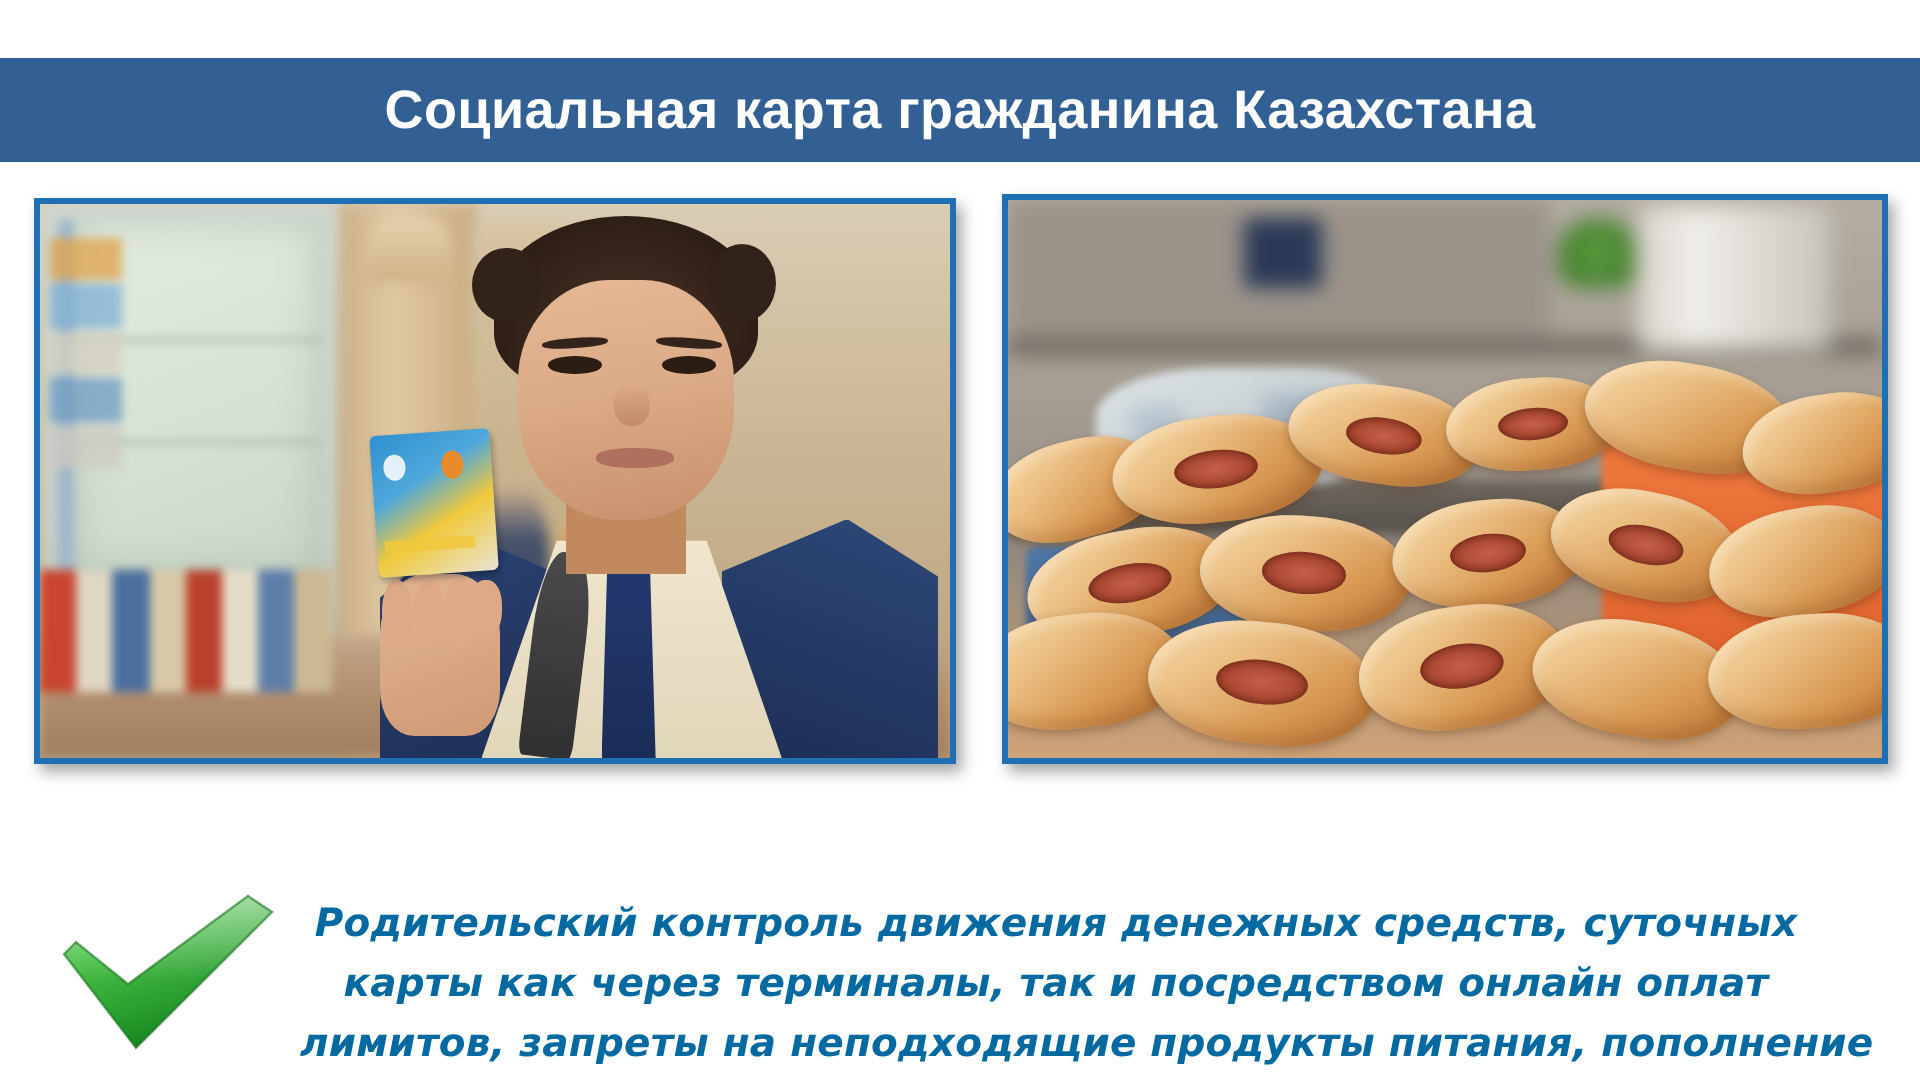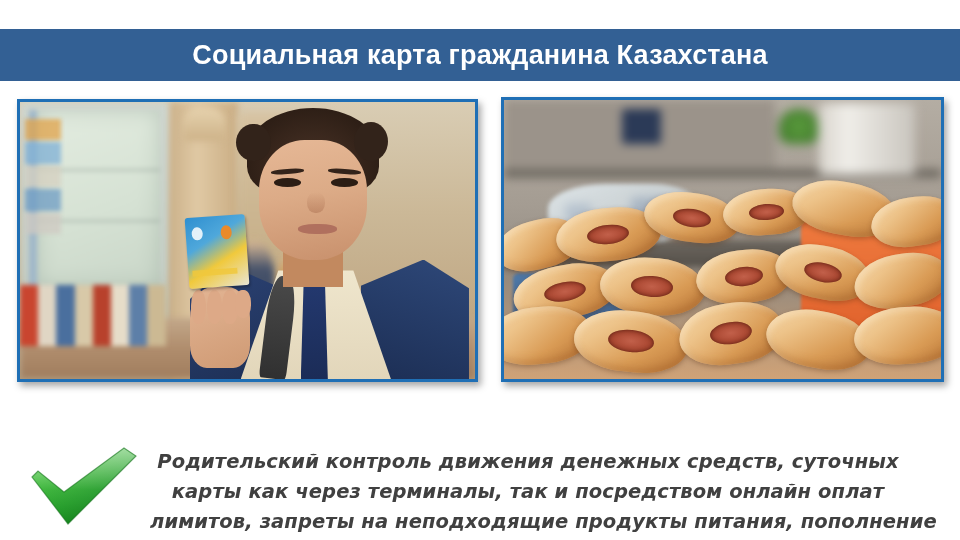--- a/index.html
+++ b/index.html
@@ -481,21 +481,21 @@
     position: absolute;
     left: 150px;
     top: 418px;
     width: 756px;
     text-align: center;
     font-family: "DejaVu Sans", sans-serif;
     font-style: italic;
     font-weight: bold;
     font-size: 19.5px;
     line-height: 30px;
-    color: #404040;
+    color: #0369a1;
     letter-spacing: 0.1px;
   }
   .caption .line { display: block; white-space: nowrap; }
 
   .check-wrap {
     position: absolute;
     left: 24px;
     top: 415px;
     width: 120px;
     height: 85px;

